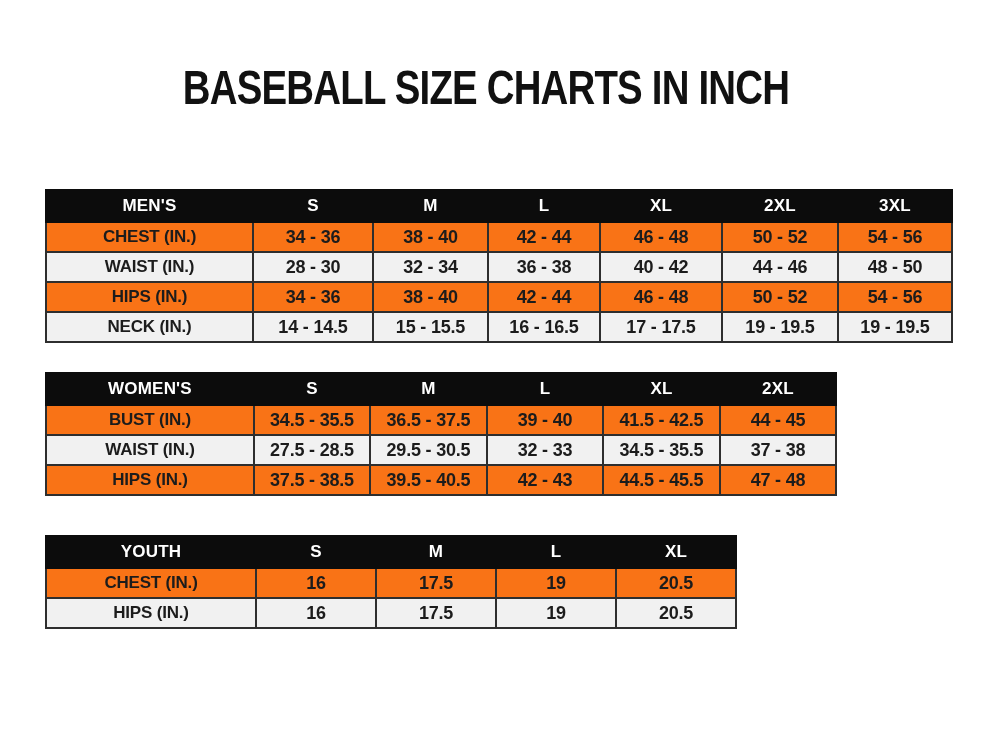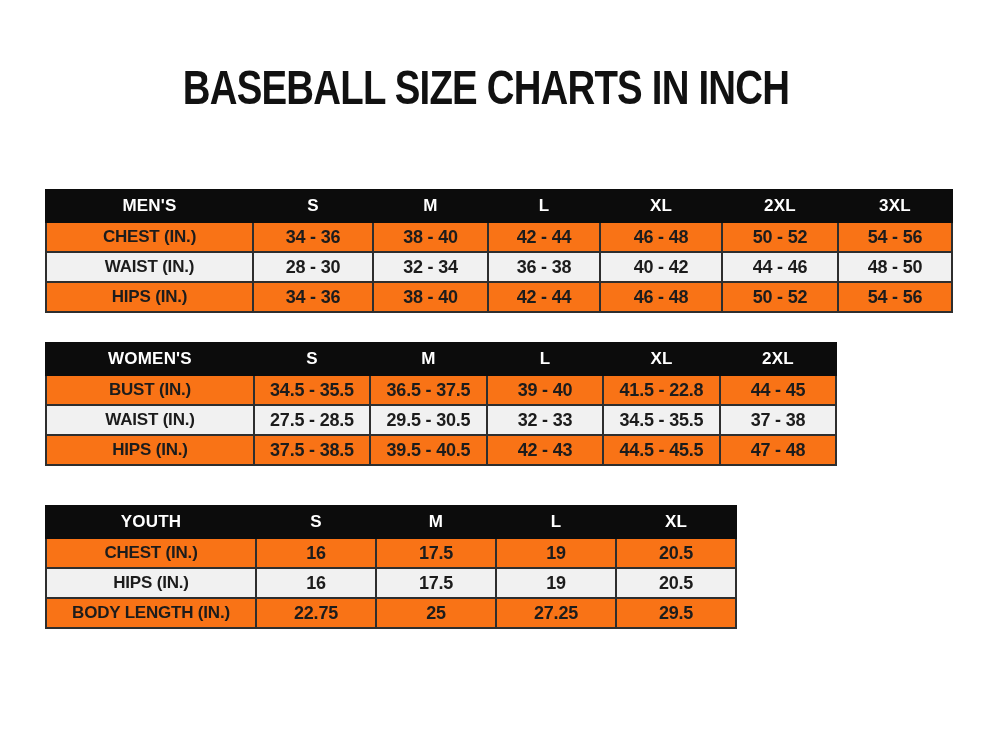--- a/index.html
+++ b/index.html
@@ -110,20 +110,29 @@
           </tr>
           <tr>
             <td class="label">HIPS (IN.)</td>
             <td class="value">34 - 36</td>
             <td class="value">38 - 40</td>
             <td class="value">42 - 44</td>
             <td class="value">46 - 48</td>
             <td class="value">50 - 52</td>
             <td class="value">54 - 56</td>
           </tr>
+          <tr>
+            <td class="label">NECK (IN.)</td>
+            <td class="value">14 - 14.5</td>
+            <td class="value">15 - 15.5</td>
+            <td class="value">16 - 16.5</td>
+            <td class="value">17 - 17.5</td>
+            <td class="value">19 - 19.5</td>
+            <td class="value">19 - 19.5</td>
+          </tr>
         </tbody>
       </table>
 
     <table class="size-table womens">
         <colgroup>
           <col style="width: 208px;">
           <col style="width: 116px;">
           <col style="width: 117px;">
           <col style="width: 116px;">
           <col style="width: 117px;">
@@ -138,21 +147,21 @@
             <th>XL</th>
             <th>2XL</th>
           </tr>
         </thead>
         <tbody>
           <tr>
             <td class="label">BUST (IN.)</td>
             <td class="value">34.5 - 35.5</td>
             <td class="value">36.5 - 37.5</td>
             <td class="value">39 - 40</td>
-            <td class="value">41.5 - 22.8</td>
+            <td class="value">41.5 - 42.5</td>
             <td class="value">44 - 45</td>
           </tr>
           <tr>
             <td class="label">WAIST (IN.)</td>
             <td class="value">27.5 - 28.5</td>
             <td class="value">29.5 - 30.5</td>
             <td class="value">32 - 33</td>
             <td class="value">34.5 - 35.5</td>
             <td class="value">37 - 38</td>
           </tr>
@@ -192,23 +201,16 @@
             <td class="value">19</td>
             <td class="value">20.5</td>
           </tr>
           <tr>
             <td class="label">HIPS (IN.)</td>
             <td class="value">16</td>
             <td class="value">17.5</td>
             <td class="value">19</td>
             <td class="value">20.5</td>
           </tr>
-          <tr>
-            <td class="label">BODY LENGTH (IN.)</td>
-            <td class="value">22.75</td>
-            <td class="value">25</td>
-            <td class="value">27.25</td>
-            <td class="value">29.5</td>
-          </tr>
         </tbody>
       </table>
   </div>
 </div>
 
 </body></html>

